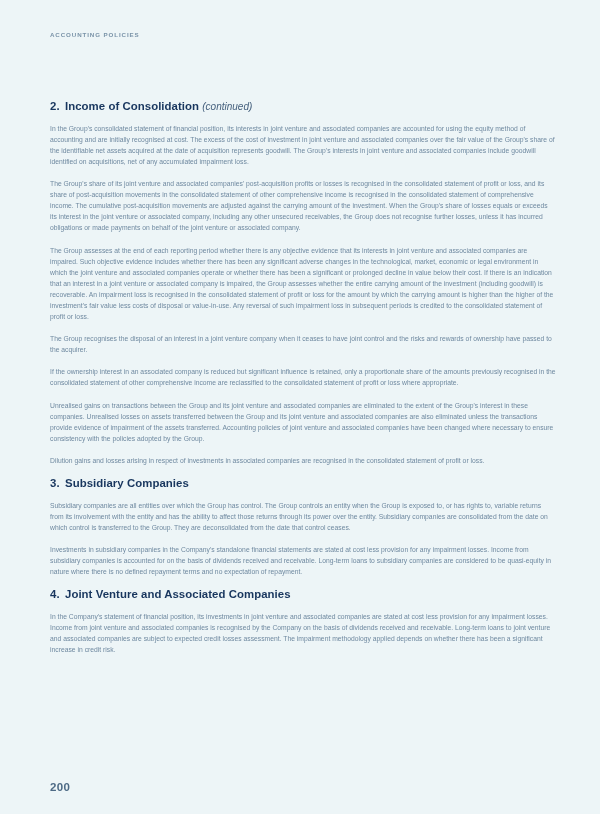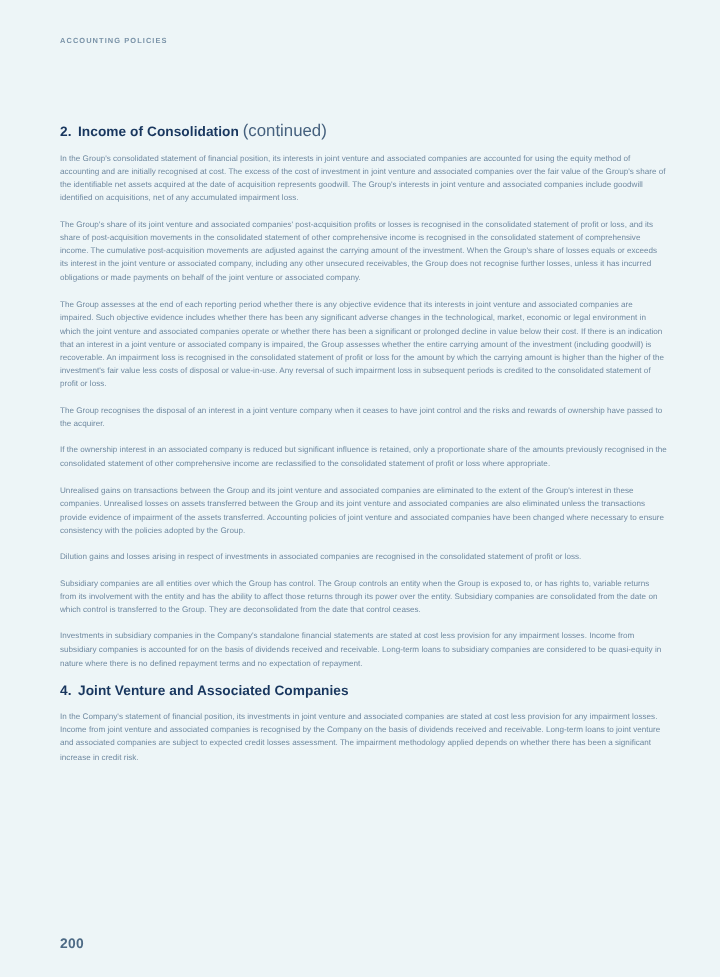--- a/index.html
+++ b/index.html
@@ -42,22 +42,23 @@
     font-weight: bold;
     color: #18365e;
     letter-spacing: 0.05px;
     line-height: 1.2;
   }
   h2.section-heading .num {
     display: inline-block;
     width: 15px;
   }
   h2.section-heading .cont {
-    font-size: 14px;
+    font-size: 10px;
     font-weight: normal;
+    font-style: italic;
     color: #46617e;
     letter-spacing: 0;
   }
   p.body-text {
     margin: 0 0 11px 0;
     font-size: 6.75px;
     line-height: 11.1px;
     color: #6f89a0;
     text-align: left;
     letter-spacing: 0.01px;
@@ -88,20 +89,23 @@
       <span class="num">2.</span><span>Income of Consolidation</span> <span class="cont">(continued)</span>
     </h2>
     <p class="body-text">In the Group's consolidated statement of financial position, its interests in joint venture and associated companies are accounted for using the equity method of accounting and are initially recognised at cost. The excess of the cost of investment in joint venture and associated companies over the fair value of the Group's share of the identifiable net assets acquired at the date of acquisition represents goodwill. The Group's interests in joint venture and associated companies include goodwill identified on acquisitions, net of any accumulated impairment loss.</p>
     <p class="body-text">The Group's share of its joint venture and associated companies' post-acquisition profits or losses is recognised in the consolidated statement of profit or loss, and its share of post-acquisition movements in the consolidated statement of other comprehensive income is recognised in the consolidated statement of comprehensive income. The cumulative post-acquisition movements are adjusted against the carrying amount of the investment. When the Group's share of losses equals or exceeds its interest in the joint venture or associated company, including any other unsecured receivables, the Group does not recognise further losses, unless it has incurred obligations or made payments on behalf of the joint venture or associated company.</p>
     <p class="body-text">The Group assesses at the end of each reporting period whether there is any objective evidence that its interests in joint venture and associated companies are impaired. Such objective evidence includes whether there has been any significant adverse changes in the technological, market, economic or legal environment in which the joint venture and associated companies operate or whether there has been a significant or prolonged decline in value below their cost. If there is an indication that an interest in a joint venture or associated company is impaired, the Group assesses whether the entire carrying amount of the investment (including goodwill) is recoverable. An impairment loss is recognised in the consolidated statement of profit or loss for the amount by which the carrying amount is higher than the higher of the investment's fair value less costs of disposal or value-in-use. Any reversal of such impairment loss in subsequent periods is credited to the consolidated statement of profit or loss.</p>
     <p class="body-text">The Group recognises the disposal of an interest in a joint venture company when it ceases to have joint control and the risks and rewards of ownership have passed to the acquirer.</p>
     <p class="body-text">If the ownership interest in an associated company is reduced but significant influence is retained, only a proportionate share of the amounts previously recognised in the consolidated statement of other comprehensive income are reclassified to the consolidated statement of profit or loss where appropriate.</p>
     <p class="body-text">Unrealised gains on transactions between the Group and its joint venture and associated companies are eliminated to the extent of the Group's interest in these companies. Unrealised losses on assets transferred between the Group and its joint venture and associated companies are also eliminated unless the transactions provide evidence of impairment of the assets transferred. Accounting policies of joint venture and associated companies have been changed where necessary to ensure consistency with the policies adopted by the Group.</p>
     <p class="body-text">Dilution gains and losses arising in respect of investments in associated companies are recognised in the consolidated statement of profit or loss.</p>
 
+    <h2 class="section-heading block-gap-3">
+      <span class="num">3.</span><span>Subsidiary Companies</span>
+    </h2>
     <p class="body-text">Subsidiary companies are all entities over which the Group has control. The Group controls an entity when the Group is exposed to, or has rights to, variable returns from its involvement with the entity and has the ability to affect those returns through its power over the entity. Subsidiary companies are consolidated from the date on which control is transferred to the Group. They are deconsolidated from the date that control ceases.</p>
     <p class="body-text">Investments in subsidiary companies in the Company's standalone financial statements are stated at cost less provision for any impairment losses. Income from subsidiary companies is accounted for on the basis of dividends received and receivable. Long-term loans to subsidiary companies are considered to be quasi-equity in nature where there is no defined repayment terms and no expectation of repayment.</p>
 
     <h2 class="section-heading block-gap-4">
       <span class="num">4.</span><span>Joint Venture and Associated Companies</span>
     </h2>
     <p class="body-text">In the Company's statement of financial position, its investments in joint venture and associated companies are stated at cost less provision for any impairment losses. Income from joint venture and associated companies is recognised by the Company on the basis of dividends received and receivable. Long-term loans to joint venture and associated companies are subject to expected credit losses assessment. The impairment methodology applied depends on whether there has been a significant increase in credit risk.</p>
 
   </div>
 

